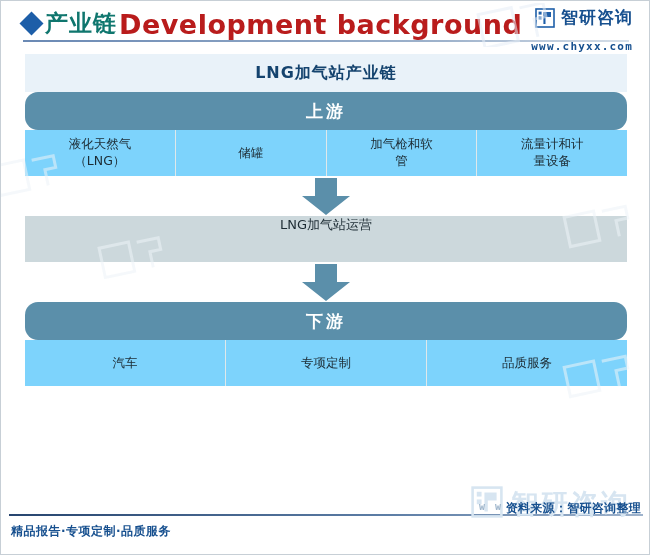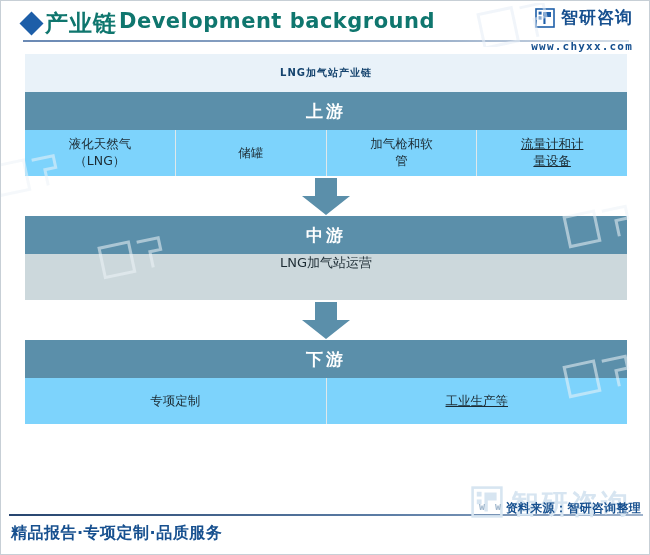--- a/index.html
+++ b/index.html
@@ -29,23 +29,23 @@
   
   #header {
     position: relative;
     height: 46px;
     padding: 0;
   }
   #header-bg-text {
     position: absolute;
     left: 118px;
     top: 8px;
-    font-size: 21px;
-    font-weight: bold;
-    color: #0f766e;
+    font-size: 27px;
+    font-weight: bold;
+    color: #b91c1c;
     letter-spacing: 0.5px;
     white-space: nowrap;
     user-select: none;
   }
   #header-diamond {
     position: absolute;
     left: 22px;
     top: 14px;
     width: 17px;
     height: 17px;
@@ -110,58 +110,59 @@
   
   #chart-area {
     position: relative;
     margin: 7px 24px 0 24px;
     width: 602px;
   }
 
   #chart-title {
     background: #e9f2f9;
     color: #14436e;
-    font-size: 10px;
+    font-size: 16px;
     font-weight: bold;
     letter-spacing: 1px;
     text-align: center;
     line-height: 38px;
     height: 38px;
   }
 
   .band {
     background: #5b8faa;
     color: #ffffff;
     font-size: 17px;
     font-weight: bold;
     letter-spacing: 3px;
     text-align: center;
     height: 38px;
     line-height: 38px;
+    border-radius: 13px;
   }
 
   .row {
     display: flex;
     background: #7dd3fc;
     height: 46px;
   }
   .cell {
     flex: 1 1 0;
     display: flex;
     align-items: center;
     justify-content: center;
     text-align: center;
     font-size: 12.5px;
     color: #1c2b33;
     line-height: 1.35;
     border-right: 1px solid #dfe8ea;
     padding: 0 3px;
     box-sizing: border-box;
   }
-  .cell:last-child { border-right: none; text-decoration: underline; }
+  .cell:last-child { border-right: none; }
 
   .row-single {
     background: #ccd8dc;
     height: 46px;
     display: flex;
     align-items: flex-start;
     justify-content: center;
     font-size: 13px;
     color: #1c2b33;
   }
@@ -215,21 +216,21 @@
     left: 8px;
     top: 0;
     width: 634px;
     height: 2px;
     background: linear-gradient(to right, #27456f, #5d7ea6 60%, #9fb3cc);
   }
   #footer-left {
     position: absolute;
     left: 10px;
     top: 9px;
-    font-size: 16px;
+    font-size: 12px;
     font-weight: bold;
     color: #17508f;
     letter-spacing: 0.5px;
   }
   #footer-source {
     position: absolute;
     right: 10px;
     top: -14px;
     font-size: 12px;
     font-weight: bold;
@@ -288,37 +289,37 @@
       <div class="cell">加气枪和软<br>管</div>
       <div class="cell">流量计和计<br>量设备</div>
     </div>
 
     <div class="arrow-wrap">
       <svg class="arrow-svg" width="60" height="40" viewBox="0 0 60 40" aria-hidden="true">
         <polygon points="19,2 41,2 41,20 54,20 30,39 6,20 19,20" fill="#5b8faa"></polygon>
       </svg>
     </div>
 
-    <div class="band">中游</div>
 
     <div class="row-single">
       <span>LNG加气站运营</span>
     </div>
 
     <div class="arrow-wrap">
       <svg class="arrow-svg" width="60" height="40" viewBox="0 0 60 40" aria-hidden="true">
         <polygon points="19,2 41,2 41,20 54,20 30,39 6,20 19,20" fill="#5b8faa"></polygon>
       </svg>
     </div>
 
     <div class="band">下游</div>
 
     <div class="row">
+      <div class="cell">汽车</div>
       <div class="cell">专项定制</div>
-      <div class="cell">工业生产等</div>
+      <div class="cell">品质服务</div>
     </div>
   </div>
 
   <span class="wm-logo" style="left:470px; top:2px;">
     <svg width="90" height="44" viewBox="0 0 90 44" aria-hidden="true">
       <g transform="rotate(-12 45 22)" fill="none" stroke="#e6eef7" stroke-width="3">
         <rect x="10" y="4" width="34" height="34"></rect>
         <path d="M52 6 h24 v14 h-12 v18"></path>
       </g>
     </svg>

